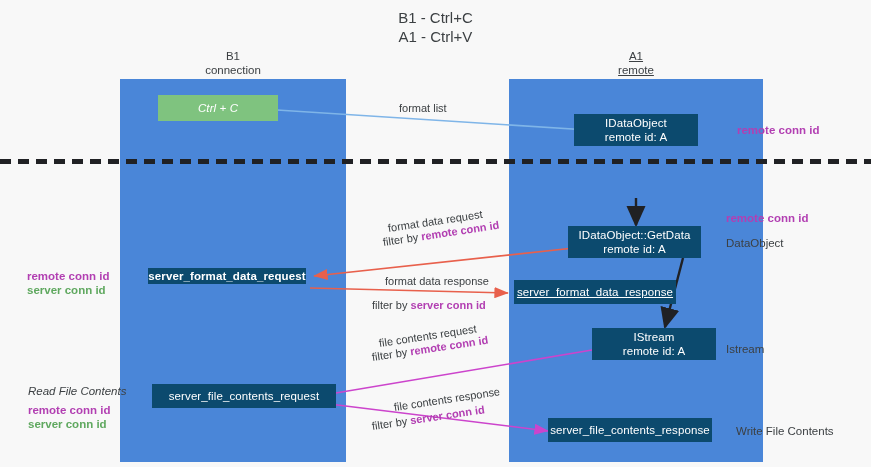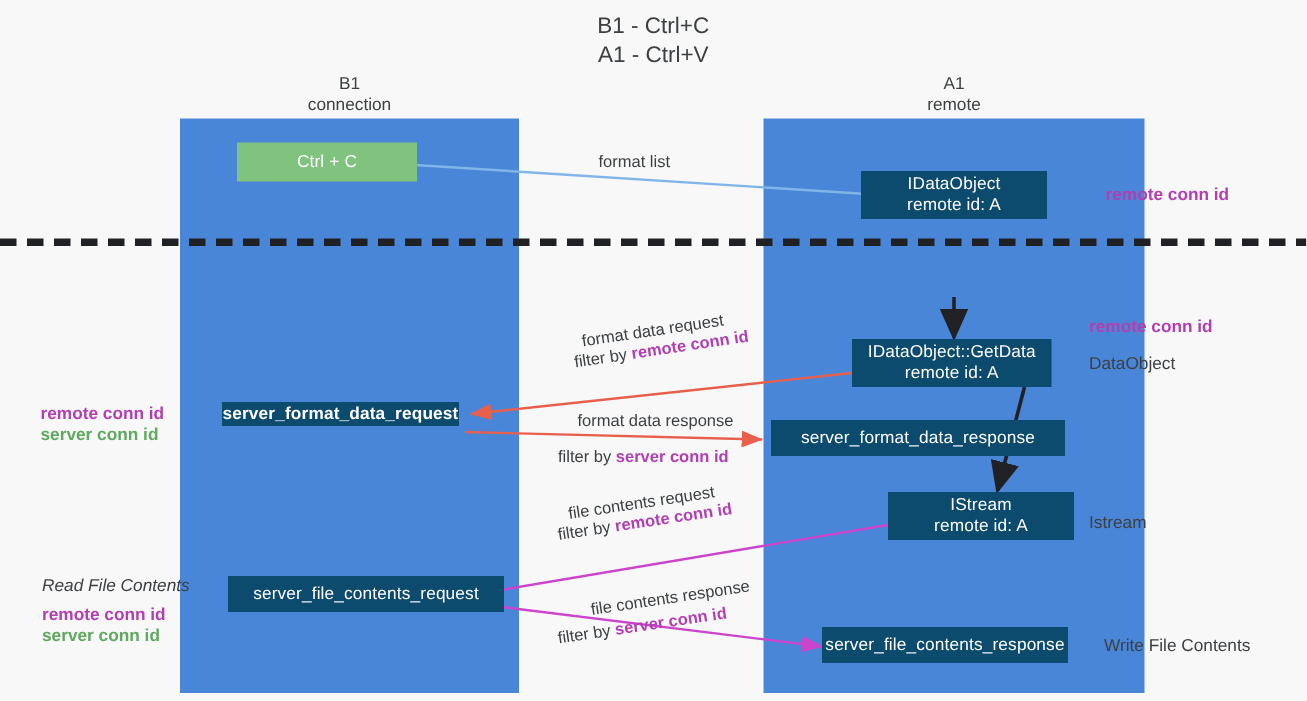--- a/index.html
+++ b/index.html
@@ -51,21 +51,21 @@
     display: flex;
     align-items: center;
     justify-content: center;
     text-align: center;
     color: #ffffff;
     font-size: 11.5px;
     line-height: 14px;
     white-space: pre-line;
     letter-spacing: .1px;
   }
-  .box-green { background: #7fc37f; }
+  .box-green { background: #7fc37f; font-style: italic; }
   .box-orange { background: #0c4a6e; text-align: center; }
 
   
   .side-label {
     font-size: 11.5px;
     line-height: 14px;
     color: #3c4043;
     white-space: pre-line;
   }
   .lbl-purple { color: #b23fb2; font-weight: bold; }
@@ -90,21 +90,21 @@
 </head>
 <body>
 
 <div id="canvas">
 
   <div class="abs title">B1 - Ctrl+C
 A1 - Ctrl+V</div>
 
   <div class="abs col-head" style="left:120px; top:50px; width:226px;">B1
 connection</div>
-  <div class="abs col-head" style="left:509px; top:50px; width:254px;">A1
+  <div class="abs col-head" style="left:509px; top:50px; width:254px;text-decoration:underline;">A1
 remote</div>
 
   <div class="abs lane" style="left:120px; top:79px; width:226px; height:383px;"></div>
 
   <div class="abs lane" style="left:509px; top:79px; width:254px; height:383px;"></div>
 
   <svg class="abs overlay" viewBox="0 0 871 467">
     <defs>
       <marker id="ah-blue" markerWidth="9" markerHeight="7" refX="8.5" refY="3.5" orient="auto">
         <polygon points="0,0 9,3.5 0,7" fill="#7fb5e8"></polygon>
@@ -157,21 +157,21 @@
 
   <div class="abs box box-orange" style="left:574px; top:114px; width:124px; height:32px;">IDataObject
 remote id: A</div>
 
 
   <div class="abs box box-orange" style="left:568px; top:226px; width:133px; height:32px;">IDataObject::GetData
 remote id: A</div>
 
   <div class="abs box box-orange" style="left:148px; top:268px; width:158px; height:16px;font-weight:bold;">server_format_data_request</div>
 
-  <div class="abs box box-orange" style="left:514px; top:280px; width:196px; height:24px;">server_format_data_response</div>
+  <div class="abs box box-orange" style="left:514px; top:280px; width:162px; height:24px;text-decoration:underline;">server_format_data_response</div>
 
   <div class="abs box box-orange" style="left:592px; top:328px; width:124px; height:32px;">IStream
 remote id: A</div>
 
   <div class="abs box box-orange" style="left:152px; top:384px; width:184px; height:24px;">server_file_contents_request</div>
 
   <div class="abs box box-orange" style="left:548px; top:418px; width:164px; height:24px;">server_file_contents_response</div>
 
   <div class="abs edge-label" style="left:399px; top:101px;">format list</div>
 

